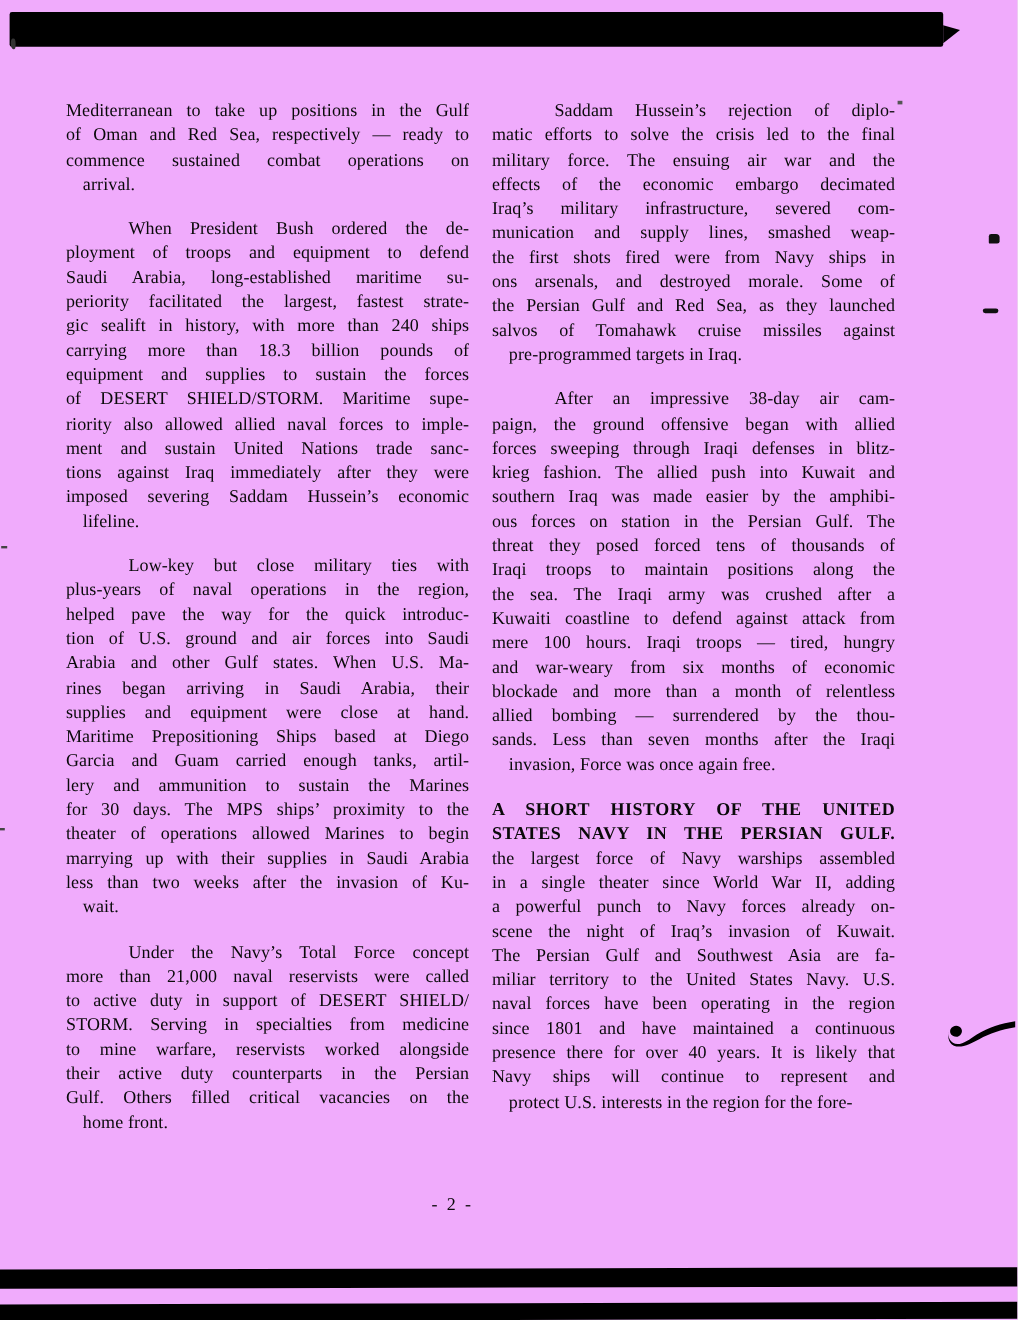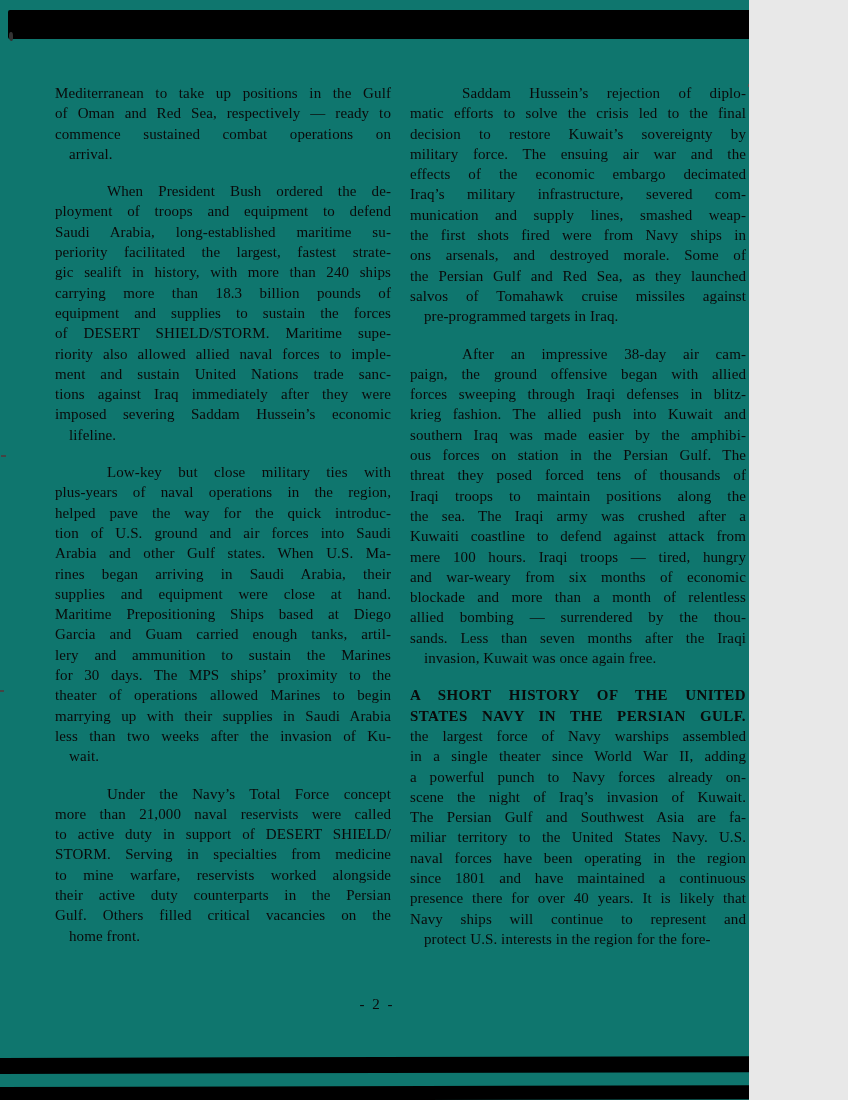--- a/index.html
+++ b/index.html
@@ -1,20 +1,20 @@
 <!DOCTYPE html>
 <html><head>
 <meta charset="utf-8">
 <style>
   html, body { margin: 0; padding: 0; background: #e8e8e8; }
   .page {
     position: relative;
-    width: 749px;
+    width: 848px;
     height: 1100px;
-    background: #0f766e;
+    background: #f0abfc;
     overflow: hidden;
     font-family: "Liberation Serif", "DejaVu Serif", serif;
     color: #0a0a0a;
   }
 
   
   .col {
     position: absolute;
     top: 83px;
     width: 336px;
@@ -146,21 +146,20 @@
         <div class="tline">to mine warfare, reservists worked alongside</div>
         <div class="tline">their active duty counterparts in the Persian</div>
         <div class="tline">Gulf. Others filled critical vacancies on the</div>
         <div class="tline last">home front.</div>
       </div>
     </div>
   <div class="col" id="right-col">
       <div class="para">
         <div class="tline indent">Saddam Hussein’s rejection of diplo-</div>
         <div class="tline">matic efforts to solve the crisis led to the final</div>
-        <div class="tline">decision to restore Kuwait’s sovereignty by</div>
         <div class="tline">military force. The ensuing air war and the</div>
         <div class="tline">effects of the economic embargo decimated</div>
         <div class="tline">Iraq’s military infrastructure, severed com-</div>
         <div class="tline">munication and supply lines, smashed weap-</div>
         <div class="tline">the first shots fired were from Navy ships in</div>
         <div class="tline">ons arsenals, and destroyed morale. Some of</div>
         <div class="tline">the Persian Gulf and Red Sea, as they launched</div>
         <div class="tline">salvos of Tomahawk cruise missiles against</div>
         <div class="tline last">pre-programmed targets in Iraq.</div>
       </div>
@@ -173,21 +172,21 @@
         <div class="tline">ous forces on station in the Persian Gulf. The</div>
         <div class="tline">threat they posed forced tens of thousands of</div>
         <div class="tline">Iraqi troops to maintain positions along the</div>
         <div class="tline">the sea. The Iraqi army was crushed after a</div>
         <div class="tline">Kuwaiti coastline to defend against attack from</div>
         <div class="tline">mere 100 hours. Iraqi troops — tired, hungry</div>
         <div class="tline">and war-weary from six months of economic</div>
         <div class="tline">blockade and more than a month of relentless</div>
         <div class="tline">allied bombing — surrendered by the thou-</div>
         <div class="tline">sands. Less than seven months after the Iraqi</div>
-        <div class="tline last">invasion, Kuwait was once again free.</div>
+        <div class="tline last">invasion, Force was once again free.</div>
       </div>
       <div class="para">
         <div class="tline bold">A SHORT HISTORY OF THE UNITED</div>
         <div class="tline bold">STATES NAVY IN THE PERSIAN GULF.</div>
         <div class="tline">the largest force of Navy warships assembled</div>
         <div class="tline">in a single theater since World War II, adding</div>
         <div class="tline">a powerful punch to Navy forces already on-</div>
         <div class="tline">scene the night of Iraq’s invasion of Kuwait.</div>
         <div class="tline">The Persian Gulf and Southwest Asia are fa-</div>
         <div class="tline">miliar territory to the United States Navy. U.S.</div>

